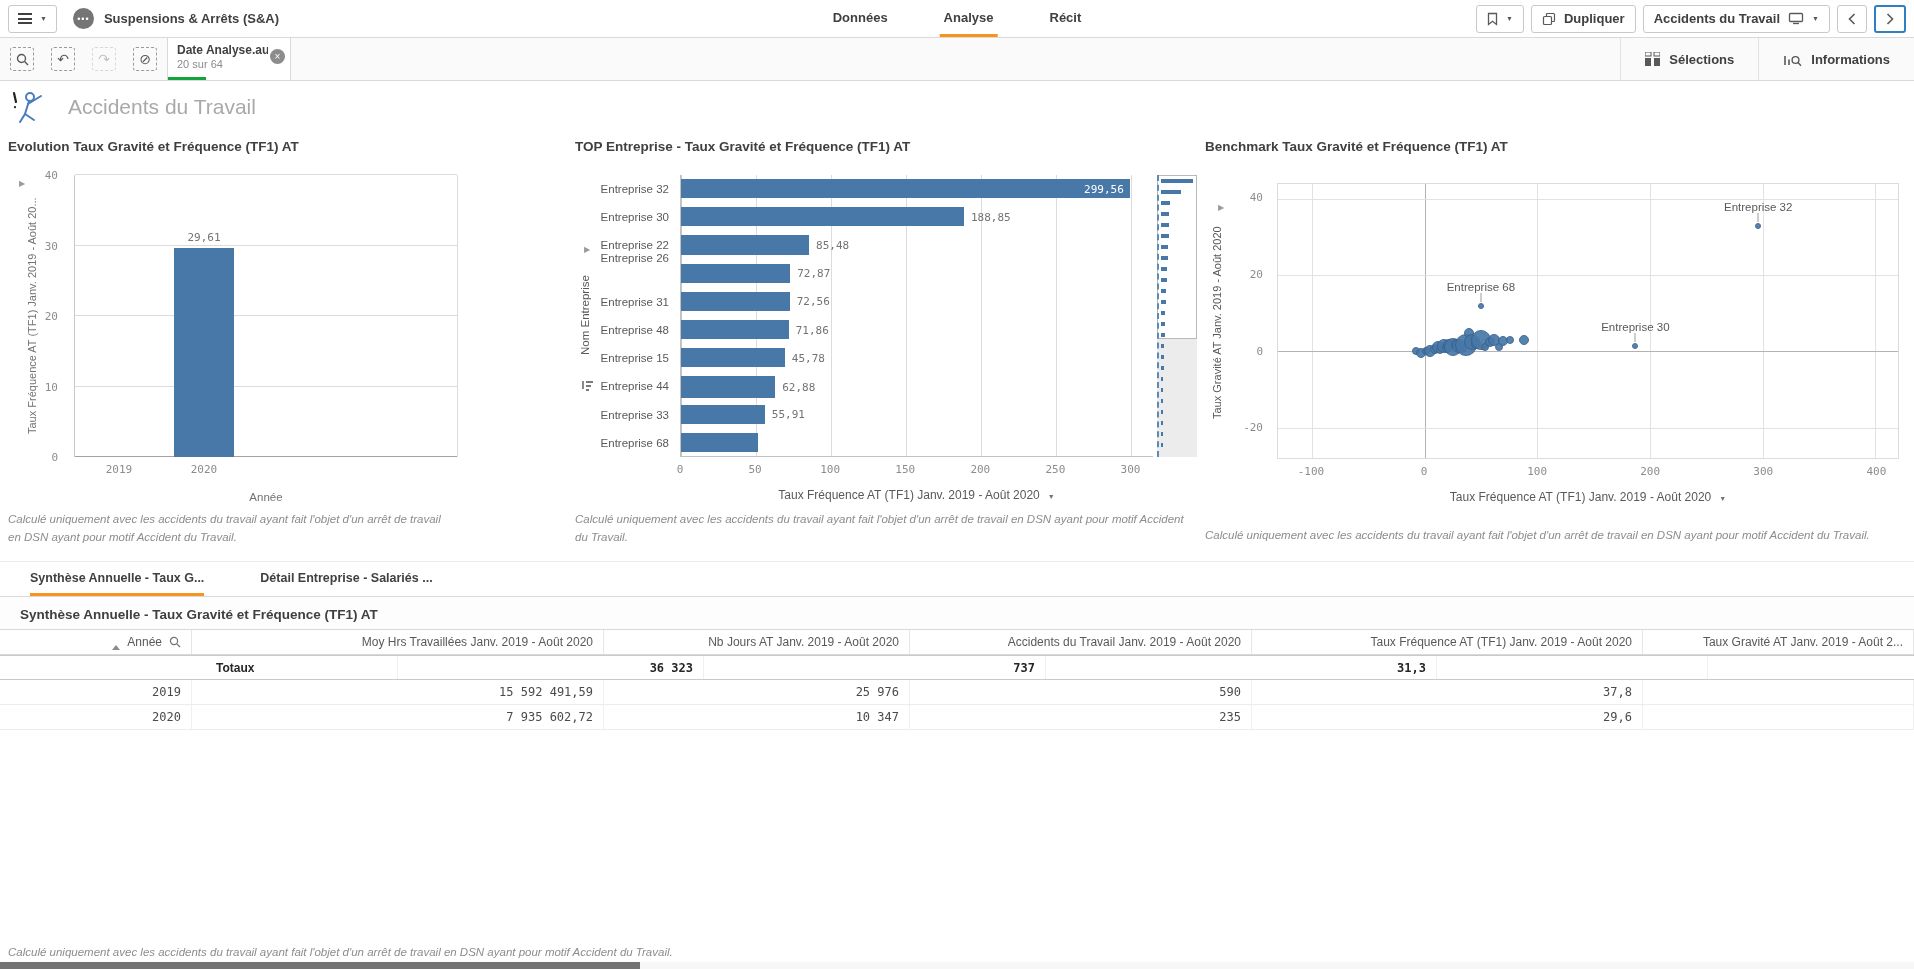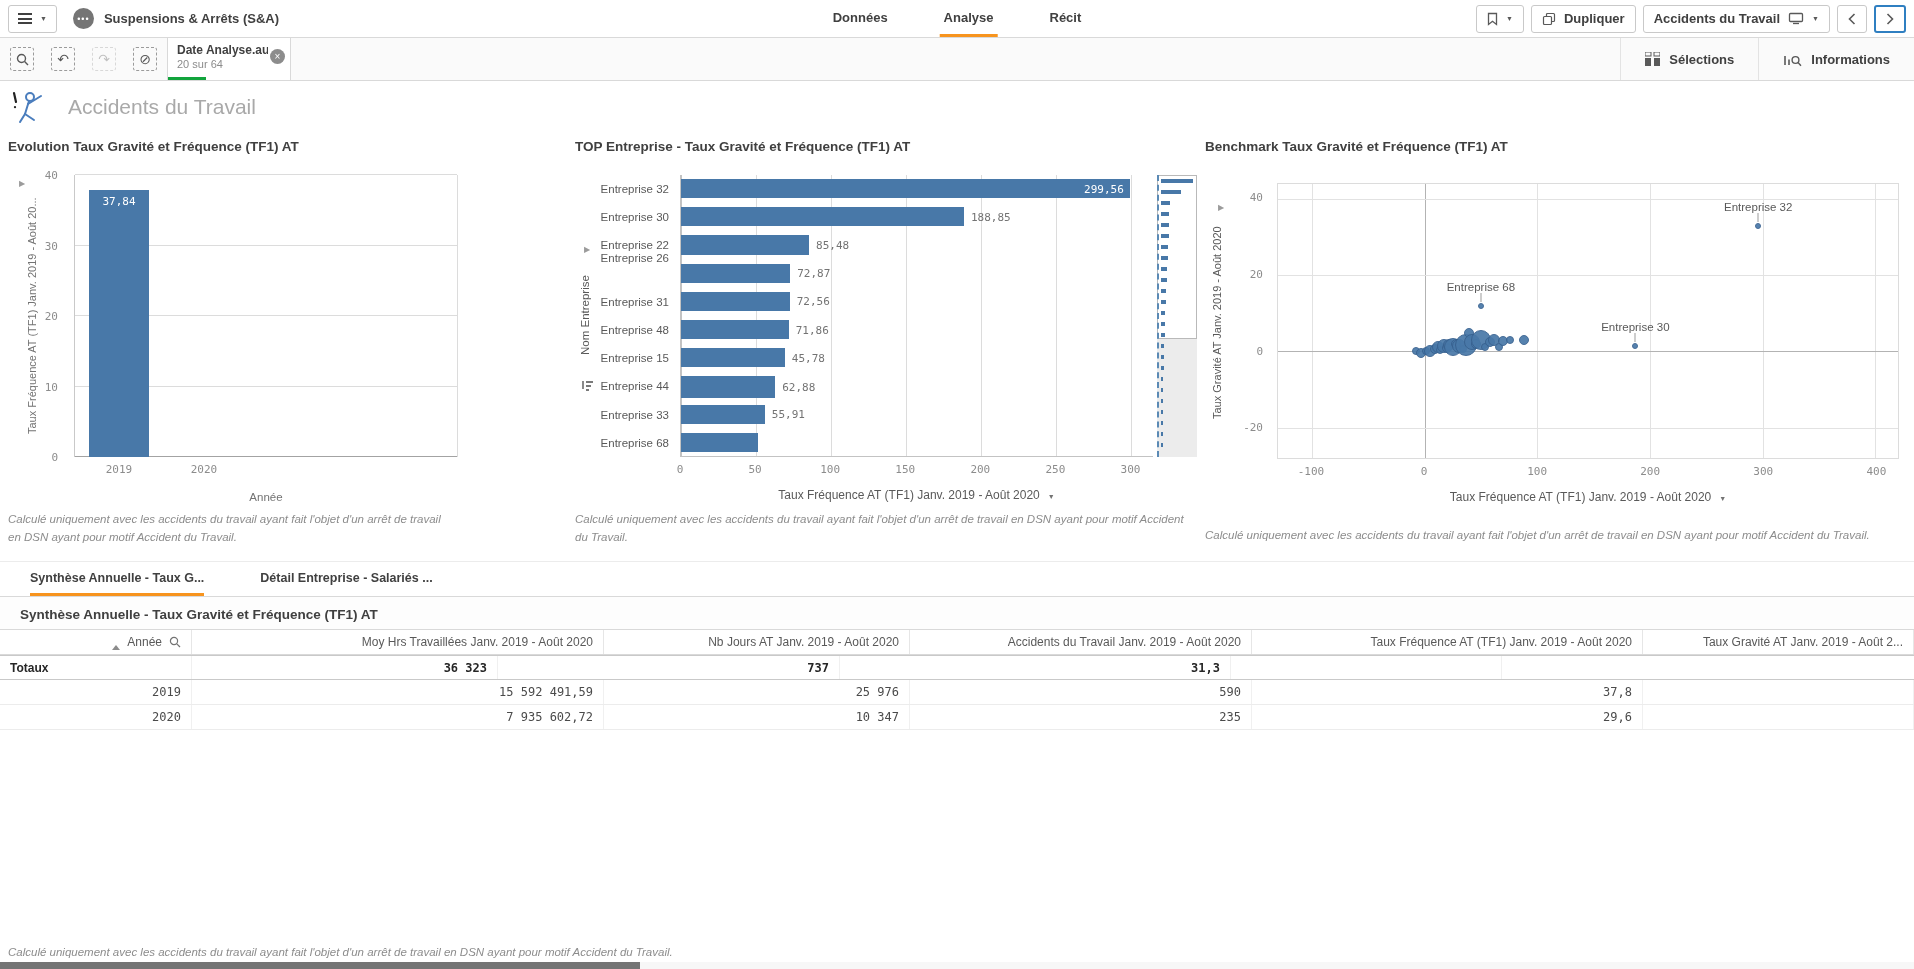--- a/index.html
+++ b/index.html
@@ -114,21 +114,21 @@
   
   .table-panel{position:absolute;left:0;right:0;top:479px;}
   .panel-tabs{height:36px;border-top:1px solid #ececec;border-bottom:1px solid var(--border);display:flex;align-items:stretch;padding-left:30px;gap:56px;}
   .panel-tab{display:flex;align-items:center;font-size:12.5px;font-weight:bold;color:#404040;border-bottom:3px solid transparent;cursor:pointer;}
   .panel-tab.active{border-bottom-color:var(--orange);}
   .table-title{margin:0;padding:10px 0 7px 20px;font-size:13.5px;font-weight:bold;color:#404040;background:#fdfdfd;}
   .thead{display:flex;border-top:1px solid var(--border);border-bottom:1px solid var(--border);height:26px;}
   .th{display:flex;align-items:center;justify-content:flex-end;gap:7px;padding:0 10px;border-right:1px solid #e6e6e6;font-size:12px;color:#595959;cursor:pointer;}
   .sortTri{width:0;height:0;border-left:4px solid transparent;border-right:4px solid transparent;border-bottom:5px solid #8c8c8c;align-self:flex-end;margin-bottom:4px;}
   .tr{display:flex;height:25px;border-bottom:1px solid #ececec;background:#fff;}
-  .tr.totals{border-top:1px solid #c9c9c9;border-bottom:1px solid #c9c9c9;}
+  .tr.totals{border-top:1px solid #c9c9c9;border-bottom:1px solid #c9c9c9;justify-content:center;}
   .td{display:flex;align-items:center;justify-content:flex-end;padding:0 10px;border-right:1px solid #f0f0f0;font-size:12px;color:#4a4a4a;}
   .tr.totals .td{font-weight:bold;color:#262626;}
   .td.label-left{justify-content:flex-start;font-family:"Liberation Sans",sans-serif;}
 
   .footer-note{position:absolute;top:864px;left:8px;font-style:italic;font-size:11.5px;color:#8c8c8c;margin:0;}
   .hscrollbar{position:absolute;left:0;right:0;bottom:0;height:7px;background:#f7f7f7;}
   .hthumb{position:absolute;left:0;top:0;bottom:0;width:640px;background:#747474;cursor:pointer;}
 </style>
 </head>
 <body>
@@ -271,24 +271,24 @@
         <div class="tick num" style="bottom: calc(50% - 7px);">20</div>
         <div class="tick num" style="bottom: calc(75% - 7px);">30</div>
         <div class="tick num" style="bottom: calc(100% - 7px);">40</div>
       </div>
     <div class="c1-plot">
         <div class="hgrid axis" style="bottom: 0%;"></div>
         <div class="hgrid" style="bottom: 25%;"></div>
         <div class="hgrid" style="bottom: 50%;"></div>
         <div class="hgrid" style="bottom: 75%;"></div>
         <div class="hgrid" style="bottom: 100%;"></div>
-        <div class="vbar" style="left: 14px; width: 60px; height: 94.6%;">
-          <div class="bval num in">37,84</div>
-        </div>
         <div class="tick num xtick" style="left: 44px;">2019</div>
+        <div class="vbar" style="left: 99px; width: 60px; height: 74.025%;">
+          <div class="bval num out">29,61</div>
+        </div>
         <div class="tick num xtick" style="left: 129px;">2020</div>
       </div>
     <div class="xlabel">Année</div>
     <p class="chart-note">Calculé uniquement avec les accidents du travail ayant fait l'objet d'un arrêt de travail en DSN ayant pour motif Accident du Travail.</p>
   </section>
 
   <section class="chart" id="c2">
     <h2 class="chart-title">TOP Entreprise - Taux Gravité et Fréquence (TF1) AT</h2>
     <span class="expand-arrow">▶</span>
     <div class="ylabel-rot">Nom Entreprise</div>

